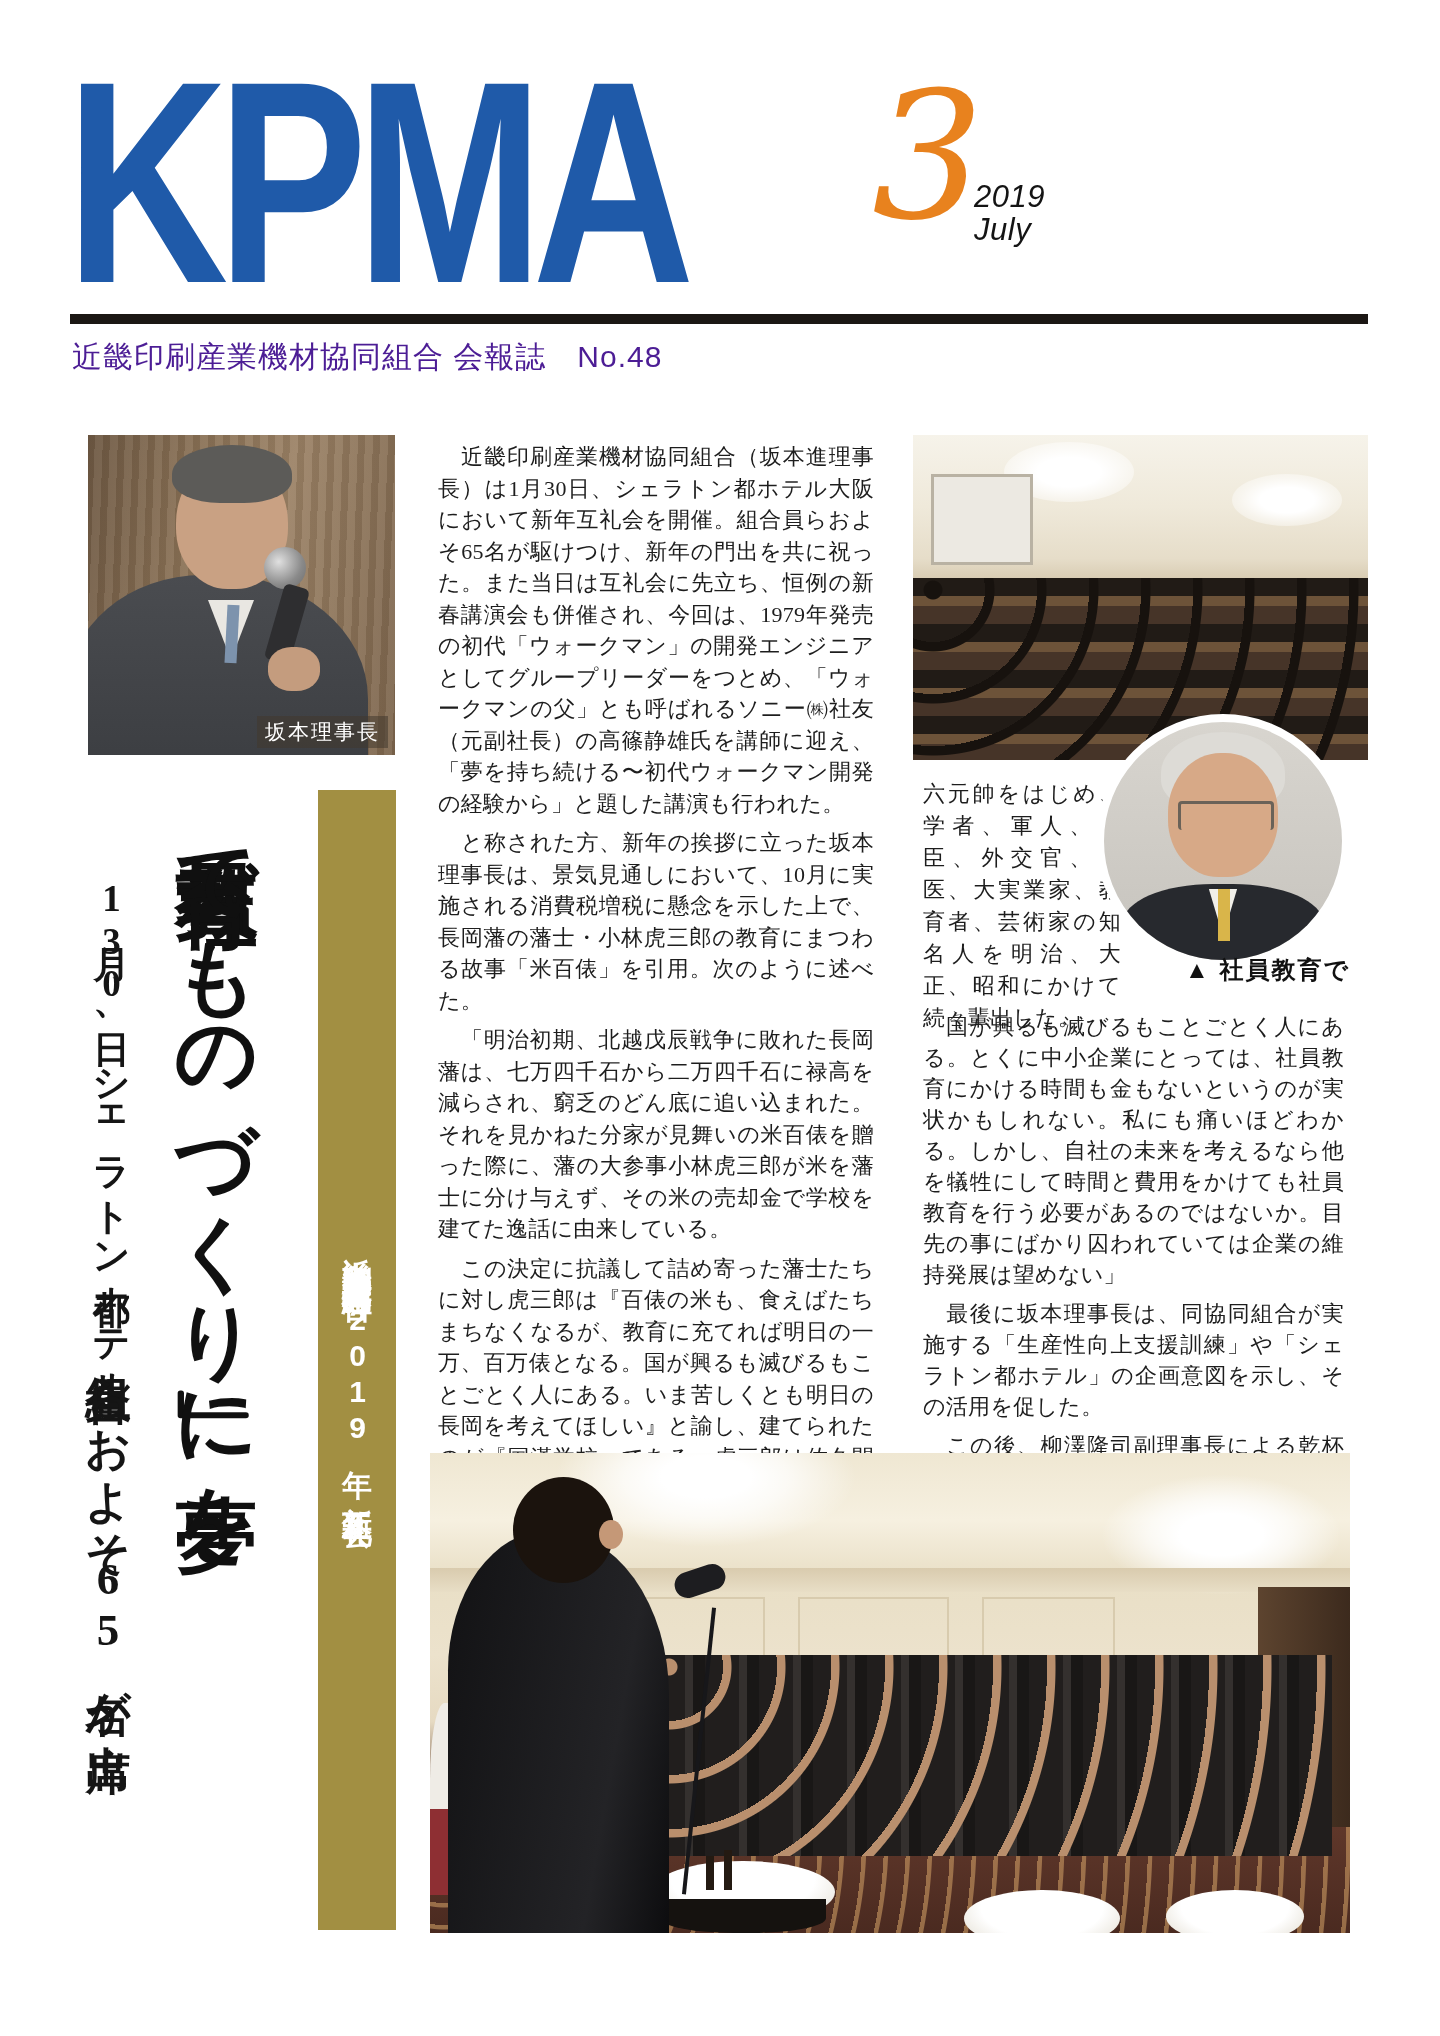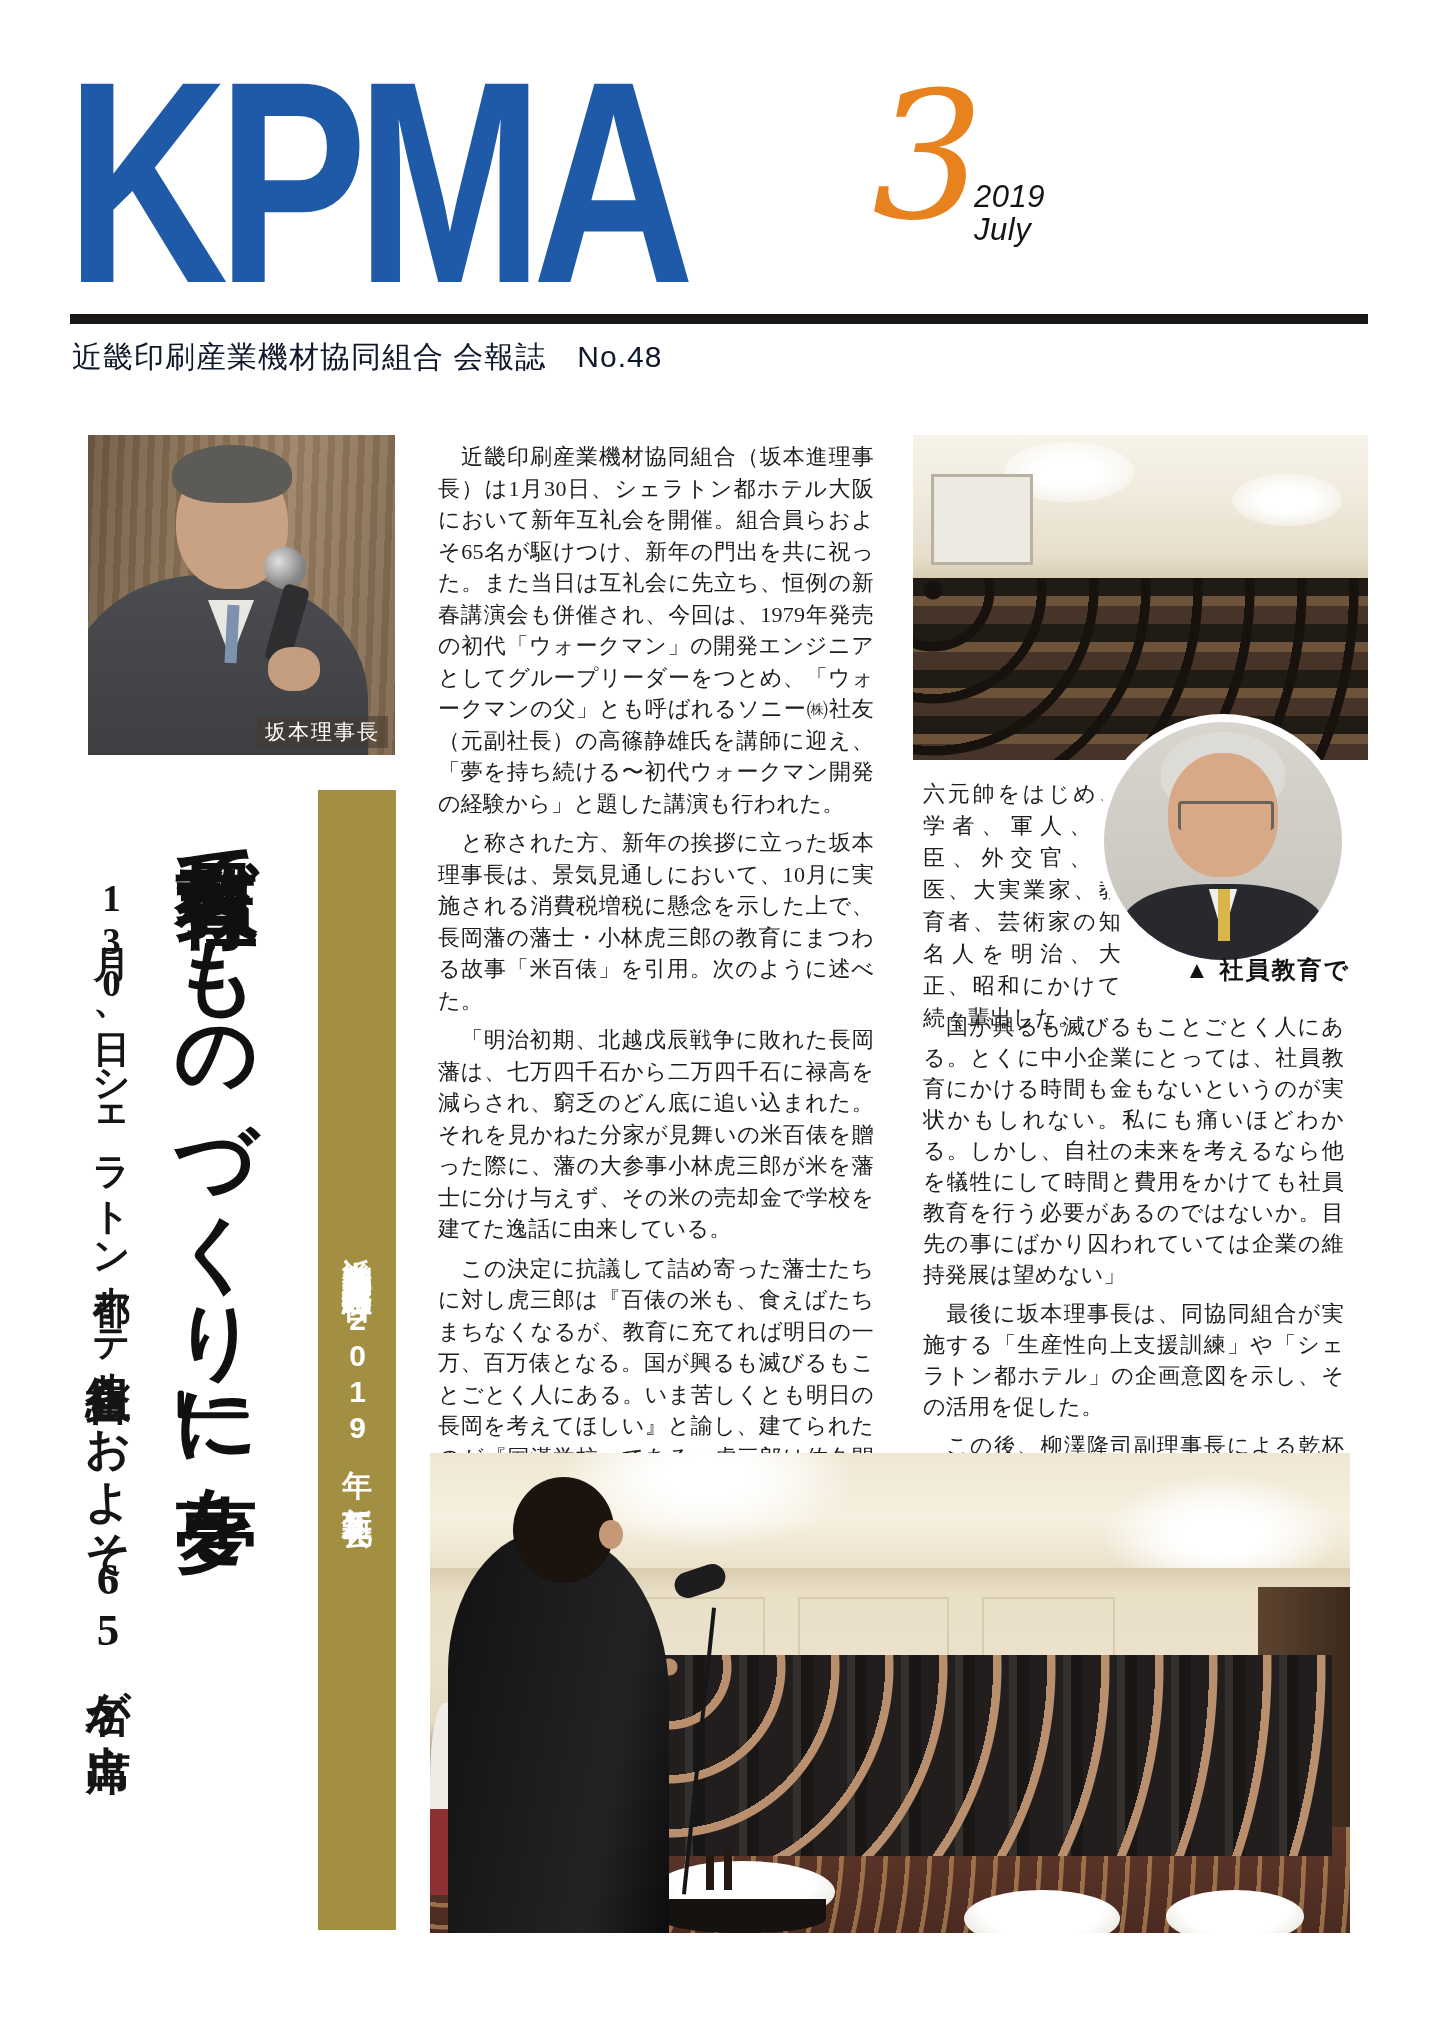--- a/index.html
+++ b/index.html
@@ -10,21 +10,21 @@
   
   .logo{left:66px;top:66px;font-family:"Liberation Sans","DejaVu Sans",sans-serif;
         font-weight:700;font-size:288px;line-height:232px;color:#1f5aa9;letter-spacing:-14px;
         transform:scaleX(0.78);transform-origin:left top;white-space:nowrap;}
   .issue-number{left:872px;top:70px;font-family:"DejaVu Serif",serif;font-style:italic;
         font-size:176px;line-height:176px;color:#e8821e;}
   .issue-date{left:974px;top:180px;font-family:"Liberation Sans","DejaVu Sans",sans-serif;
         font-style:italic;font-size:31px;line-height:33px;color:#141414;letter-spacing:0.5px;}
   .masthead-rule{left:70px;top:314px;width:1298px;height:10px;background:#1b1714;}
   .journal-line{left:72px;top:337px;font-family:"Liberation Sans","DejaVu Sans",sans-serif;
-        font-size:30px;color:#0f172a;letter-spacing:1px;white-space:nowrap;}
+        font-size:30px;color:#4c1d95;letter-spacing:1px;white-space:nowrap;}
 
   
   .vtext{writing-mode:vertical-rl;}
   .headline-main{left:168px;top:800px;height:1120px;font-size:82px;line-height:96px;
         font-weight:700;color:#101010;letter-spacing:-2px;}
   .headline-date{left:88px;top:878px;height:520px;font-size:37px;line-height:46px;font-weight:700;
         color:#151515;text-orientation:upright;letter-spacing:1px;}
   .headline-att{left:80px;top:1342px;height:580px;font-size:45px;line-height:56px;font-weight:700;
         color:#151515;text-orientation:upright;letter-spacing:1px;}
 

